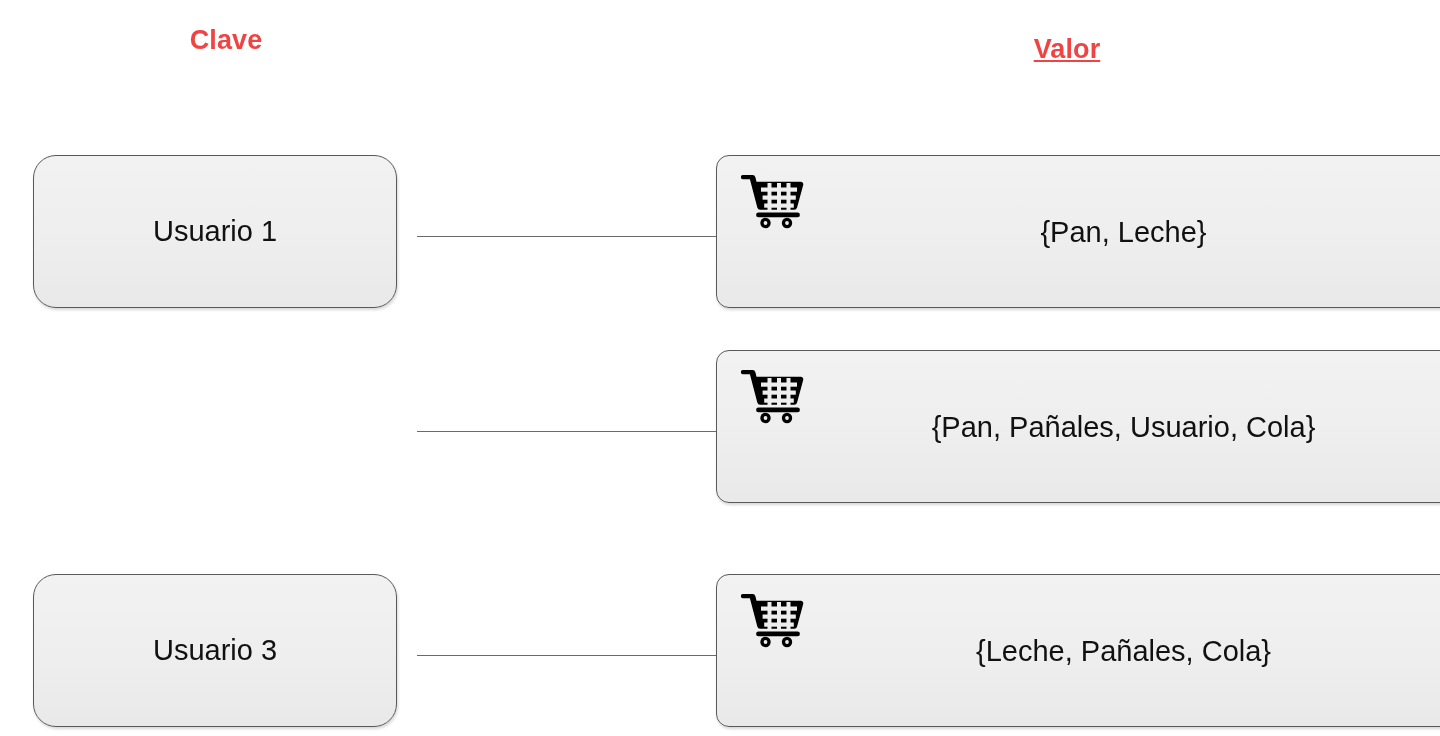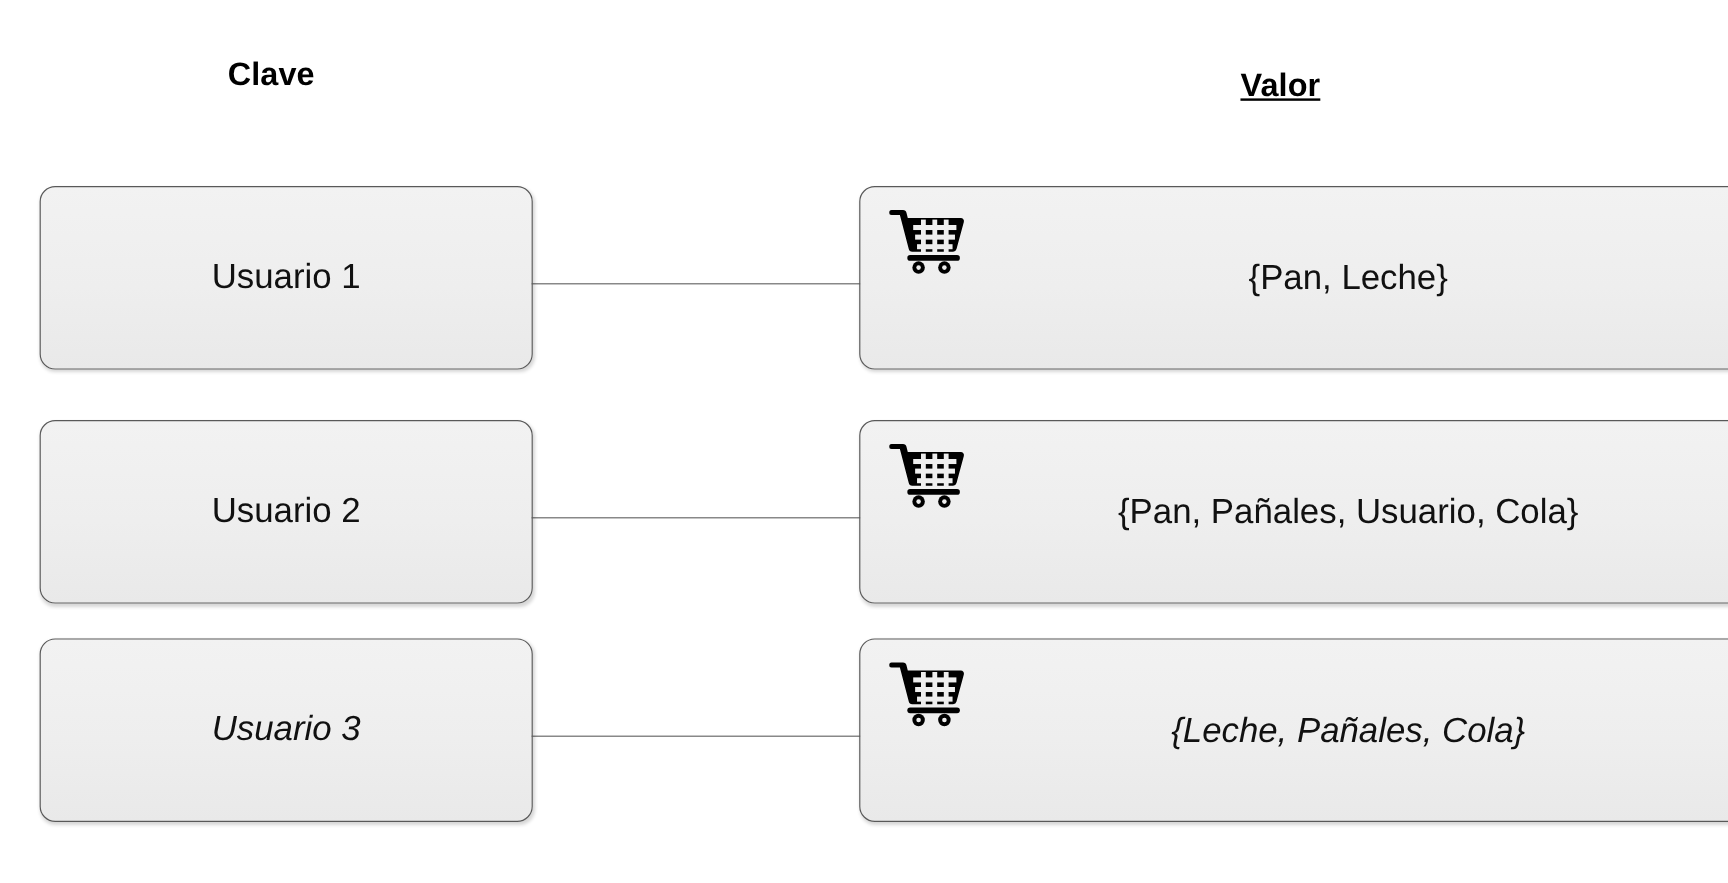--- a/index.html
+++ b/index.html
@@ -19,25 +19,24 @@
     position: relative;
     width: 1440px;
     height: 736px;
     background: #ffffff;
   }
 
   
   .col-header {
     position: absolute;
     font-weight: bold;
-    color: #000000;
+    color: #ef4444;
     white-space: nowrap;
     text-align: center;
     letter-spacing: 0.1px;
-    margin-top: 22px;
   }
   #header-clave {
     left: 126px;
     top: 25px;
     width: 200px;
     font-size: 27px;
   }
   #header-valor {
     left: 967px;
     top: 34px;
@@ -48,39 +47,40 @@
 
   
   .row {
     position: absolute;
     left: 0;
     width: 1440px;
     height: 153px;
   }
   #row-0 { top: 155px; }
   #row-1 { top: 350px; }
-  #row-2 { top: 532px; font-style: italic; }
+  #row-2 { top: 574px; }
 
   .node {
     position: absolute;
     top: 0;
     height: 153px;
     box-sizing: border-box;
     border: 1.6px solid #595959;
     border-radius: 13px;
     background: linear-gradient(180deg, #f2f2f2 0%, #eeeeee 55%, #e9e9e9 100%);
     box-shadow: 1px 2px 3px rgba(0,0,0,0.16);
   }
 
   .key-node {
     left: 33px;
-    width: 411px;
+    width: 364px;
     display: flex;
     align-items: center;
     justify-content: center;
+    border-radius: 23px;
   }
   .key-label {
     font-size: 29px;
     color: #111111;
     white-space: nowrap;
   }
 
   .value-node {
     left: 716px;
     width: 789px;
@@ -154,23 +154,20 @@
         </svg>
       </span>
       <span class="value-label">{Pan, Leche}</span>
     </div>
   </div>
 
   <div class="row" id="row-1">
 
     <div class="connector"></div>
 
-    <div class="node key-node">
-      <span class="key-label">Usuario 2</span>
-    </div>
 
     <div class="node value-node">
       <span class="cart-icon">
         <svg viewBox="0 0 64 58" xmlns="http://www.w3.org/2000/svg">
           <path fill="#000000" d="M2 4 h9.5 a3 3 0 0 1 2.9 2.3 l1.1 4.4 h44.2 a2.6 2.6 0 0 1 2.5 3.3 l-6.1 22.6 a3 3 0 0 1 -2.9 2.2 h-34 a3 3 0 0 1 -2.9 -2.3 l-7.4 -28.3 h-6.9 a2.1 2.1 0 0 1 0 -4.2 z"></path>
           <rect x="20" y="16.5" width="36" height="4.2" fill="#eeeeee"></rect>
           <rect x="21.6" y="24.5" width="33.2" height="4.2" fill="#eeeeee"></rect>
           <rect x="23.2" y="32.5" width="29.6" height="4.2" fill="#eeeeee"></rect>
           <rect x="26.5" y="12" width="4" height="28" fill="#eeeeee"></rect>
           <rect x="36" y="12" width="4" height="28" fill="#eeeeee"></rect>

